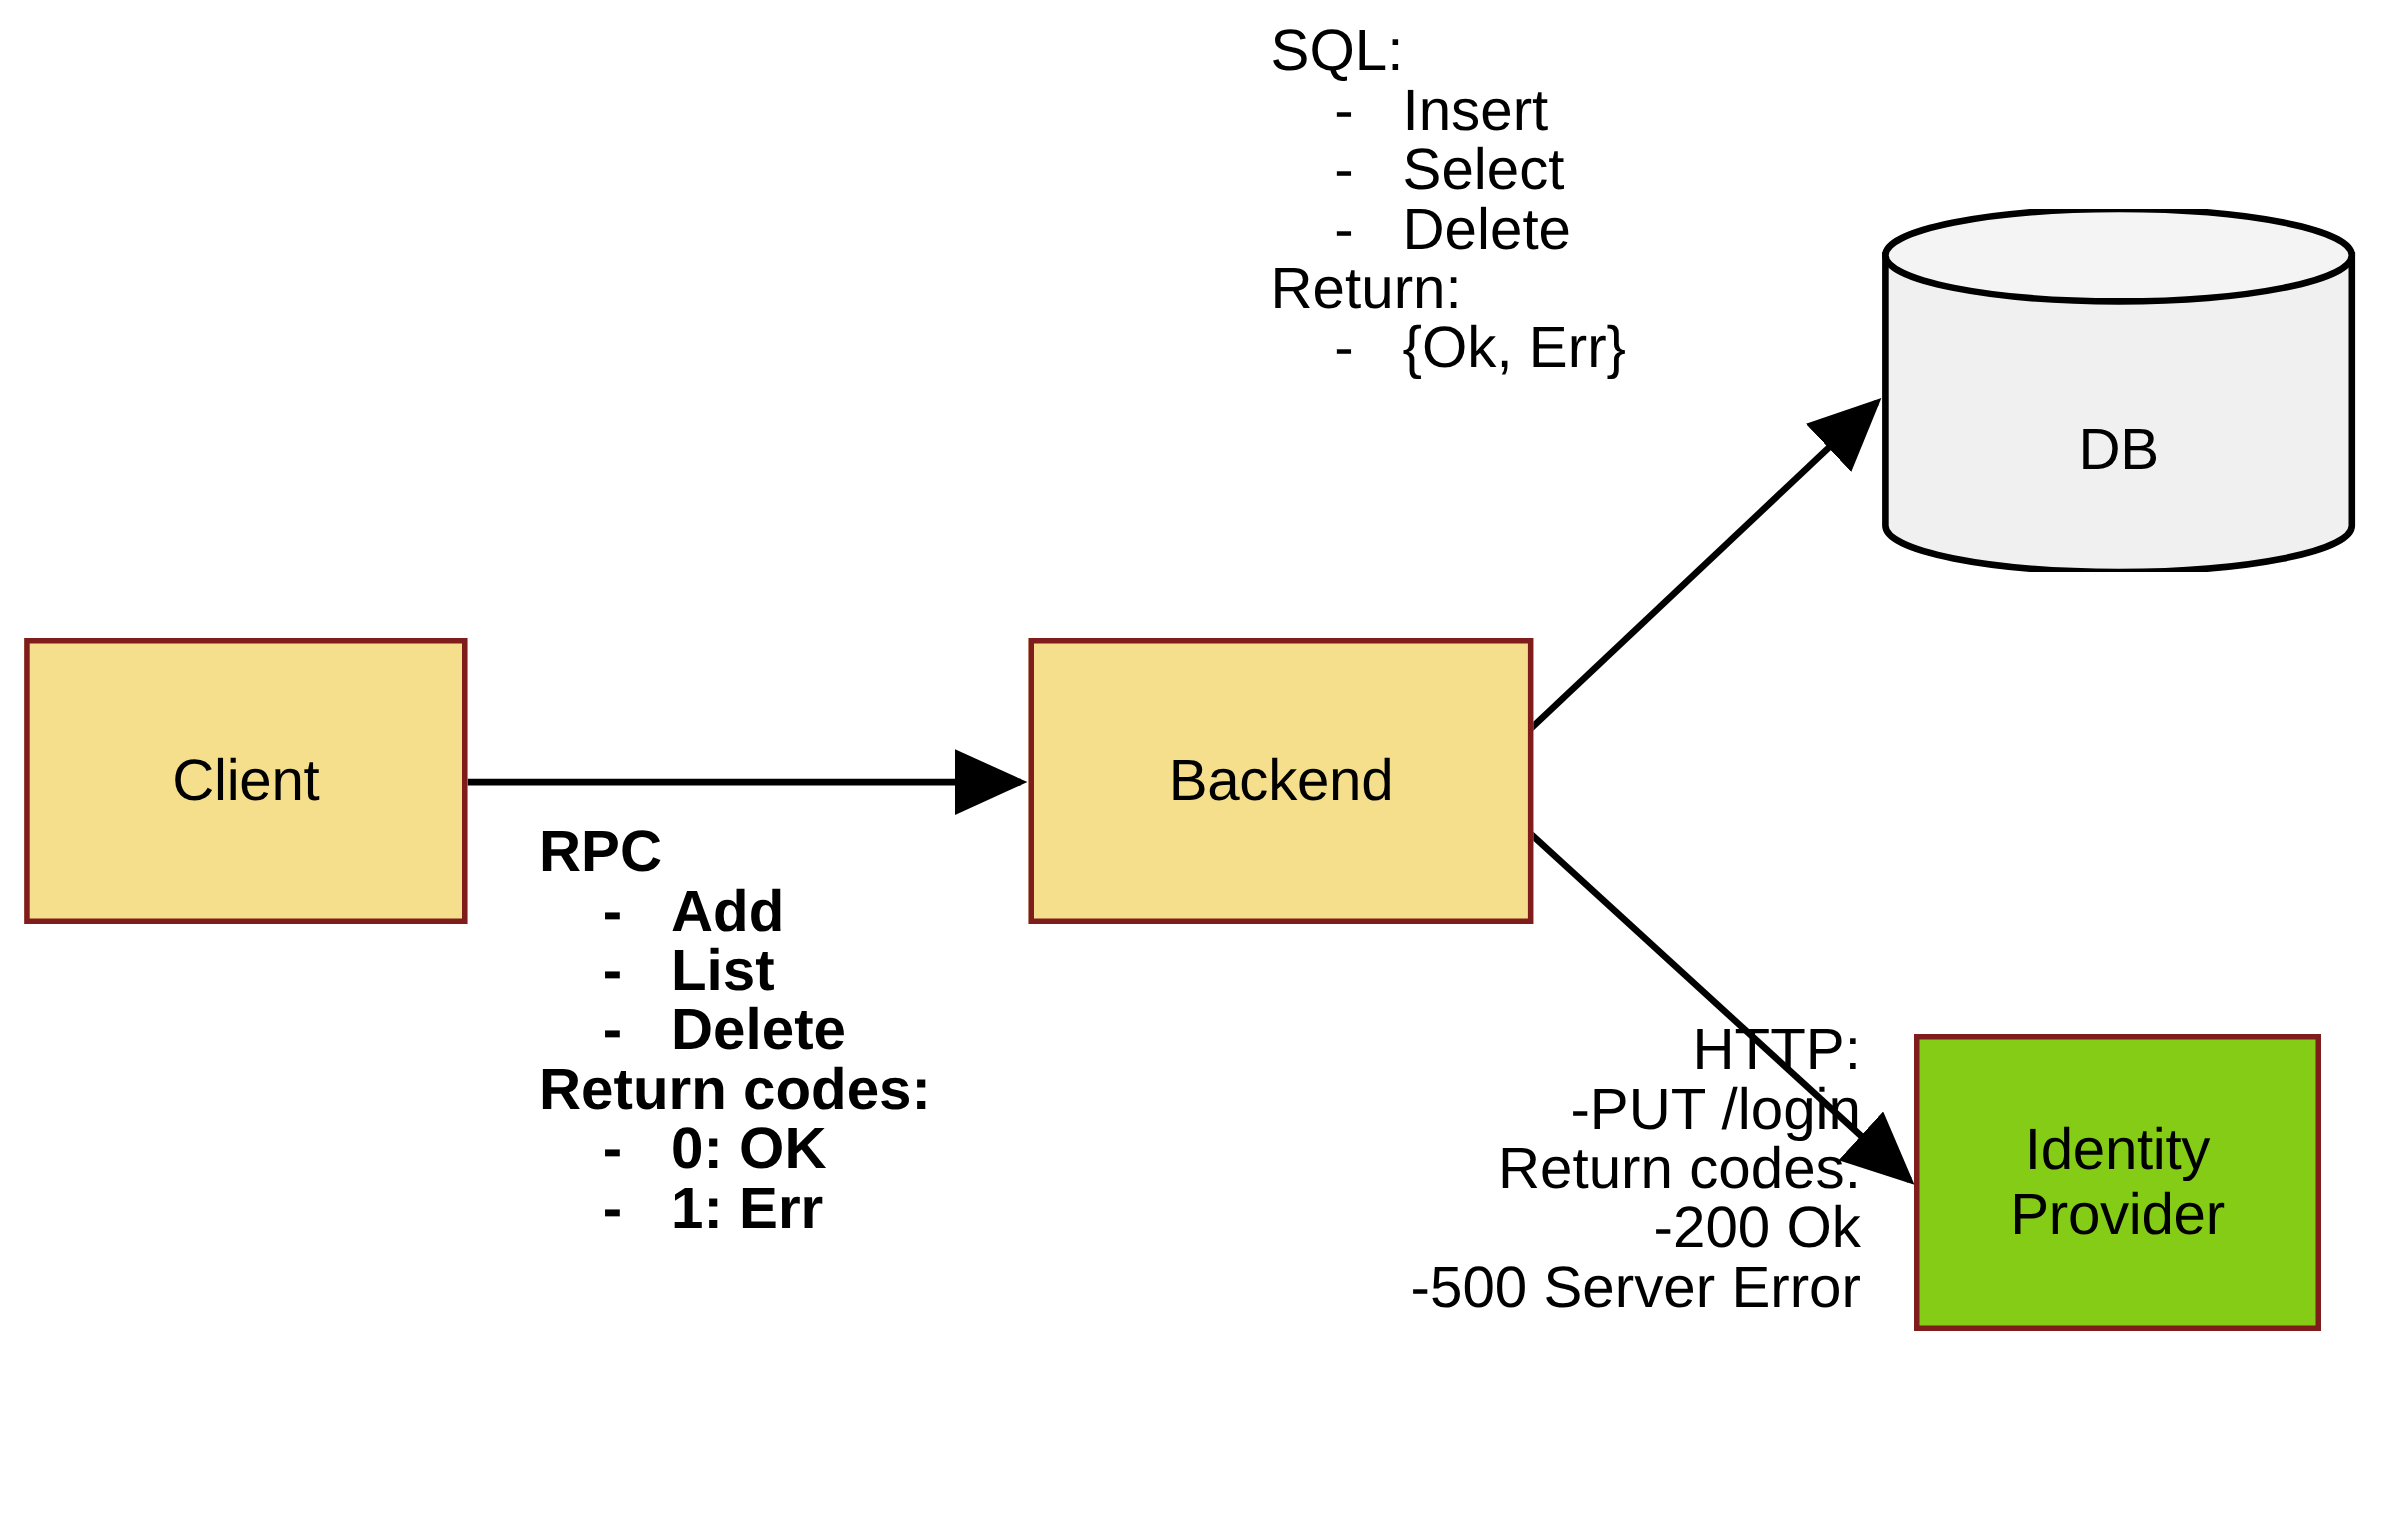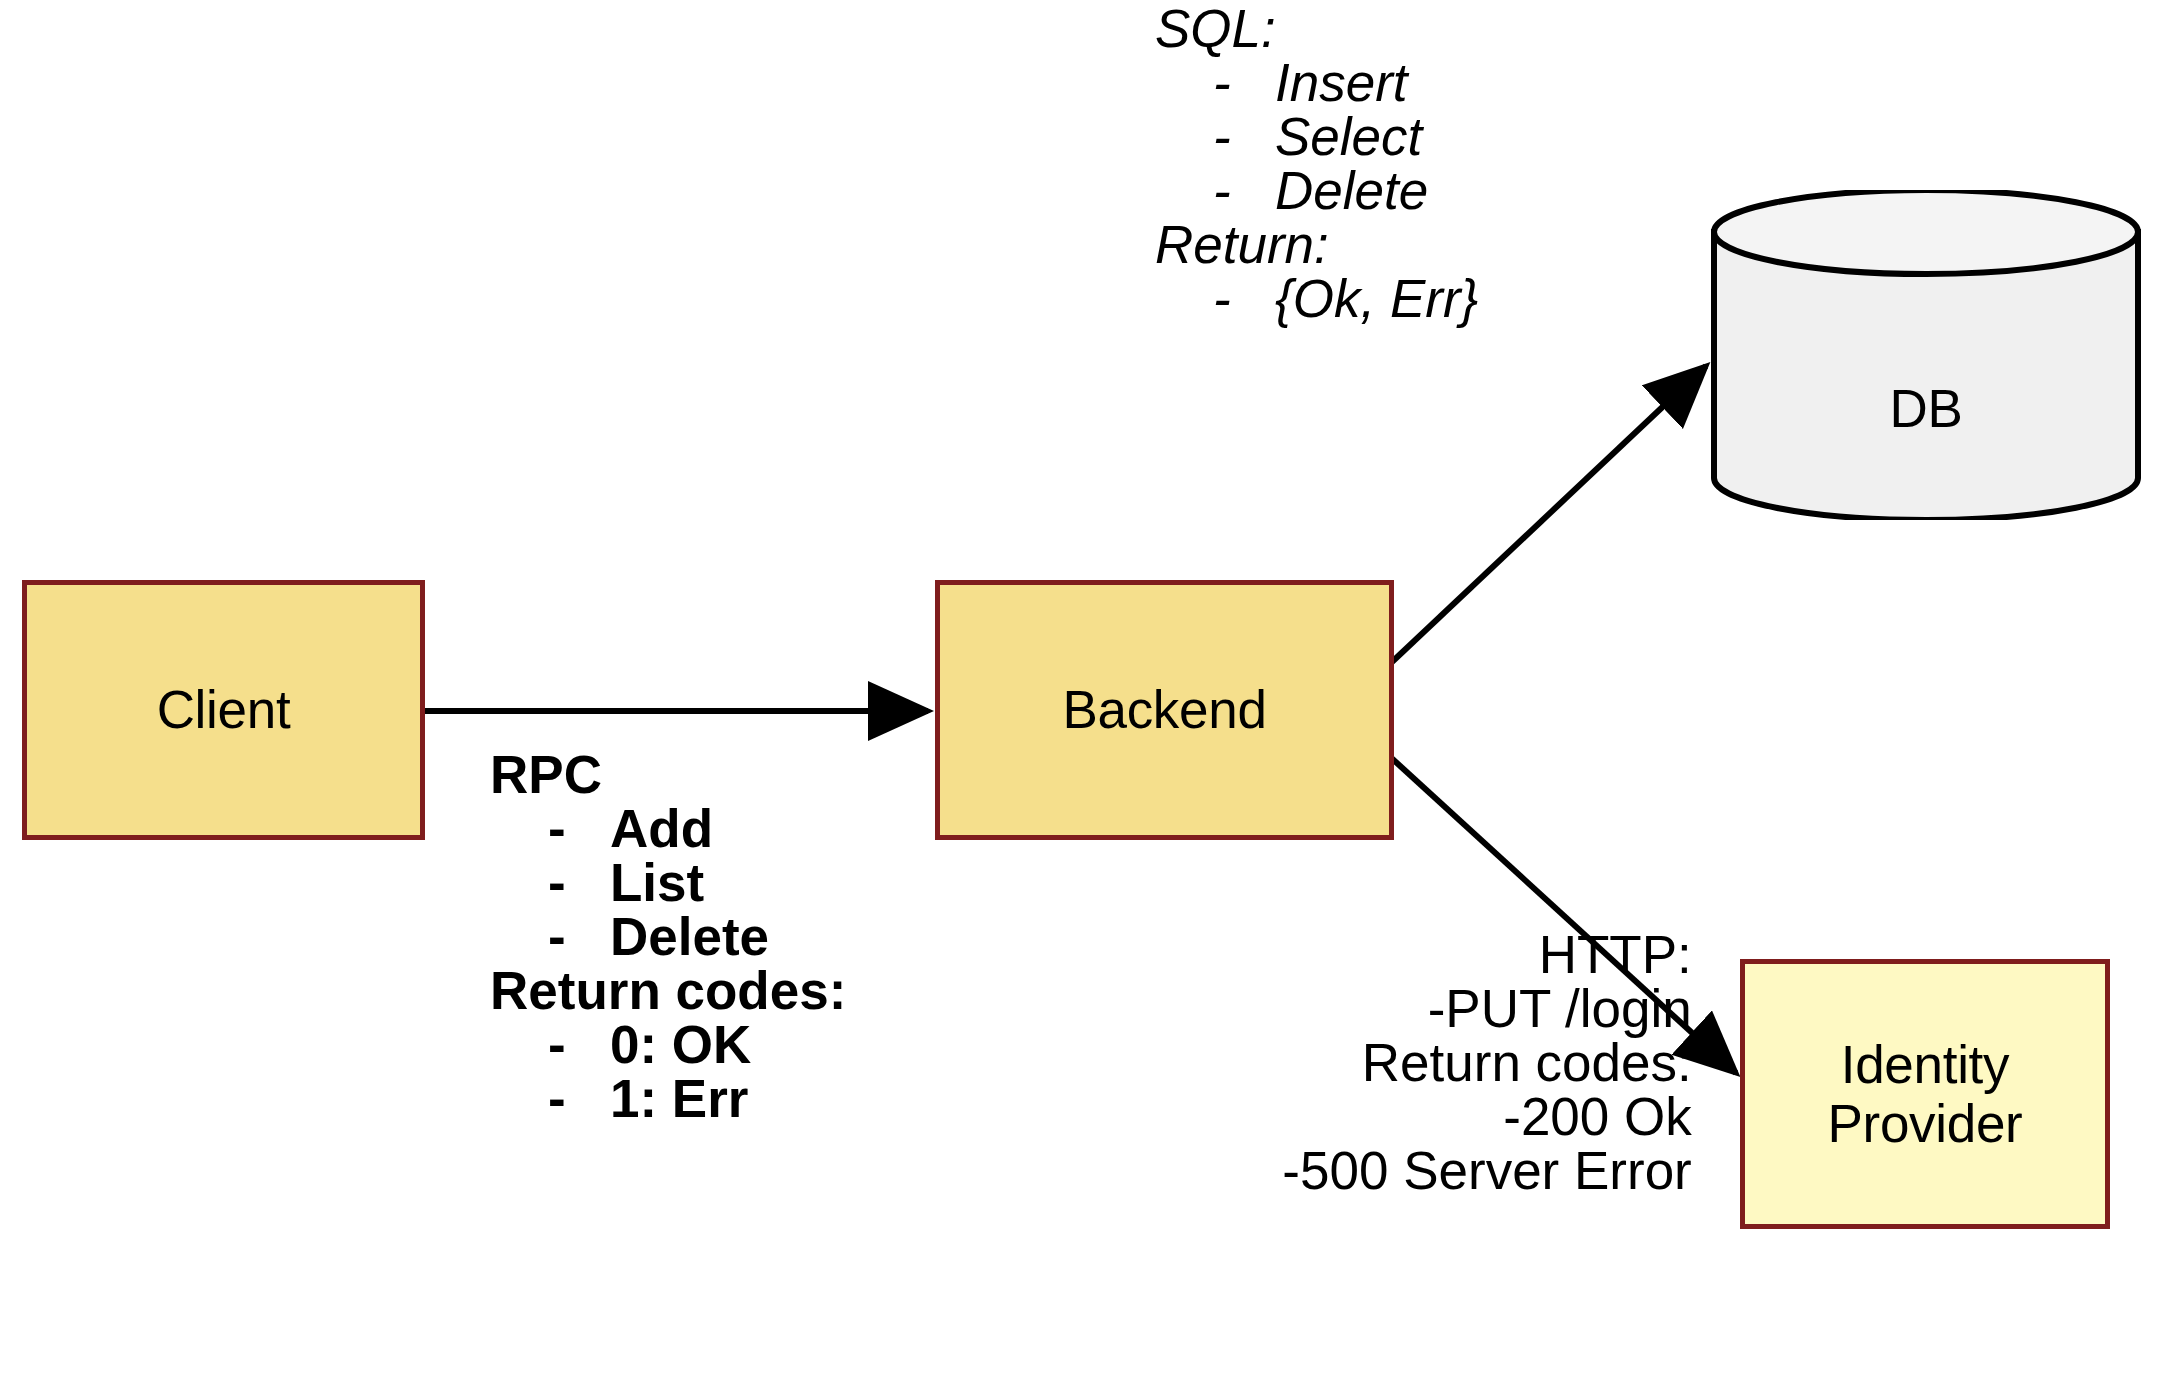--- a/index.html
+++ b/index.html
@@ -28,21 +28,21 @@
     color: #000000;
     font-size: 53px;
     line-height: 1.12;
     letter-spacing: -0.3px;
   }
 
   .box {
     border: 5px solid #7f1d1d;
   }
   .box.yellow { background: #f5df8c; }
-  .box.gray   { background: #fef9c3; margin-top: 19px; }
+  .box.gray   { background: #84cc16; }
 
   #client-node  { left: 22px;  top: 580px; width: 403px; height: 260px; }
   #backend-node { left: 935px; top: 580px; width: 459px; height: 260px; }
   #idp-node     { left: 1740px; top: 940px; width: 370px; height: 270px; }
 
   
   #db-node {
     left: 1706px;
     top: 190px;
     width: 440px;
@@ -93,21 +93,21 @@
   .annot .item .dash {
     display: inline-block;
     width: 62px;
     padding-left: 58px;
     box-sizing: content-box;
   }
   .annot .item .txt {
     display: inline-block;
   }
 
-  #sql-annot  { left: 1155px; top: 2px; font-style: italic;   }
+  #sql-annot  { left: 1155px; top: 20px;   }
   #rpc-annot  { left: 490px;  top: 748px; font-weight: bold; }
   #http-annot { left: 1180px; top: 928px; text-align: right; }
 </style>
 </head>
 <body>
 
 <div id="canvas">
 
   <svg id="connectors" viewBox="0 0 2178 1398" width="2178" height="1398">
     <defs>

